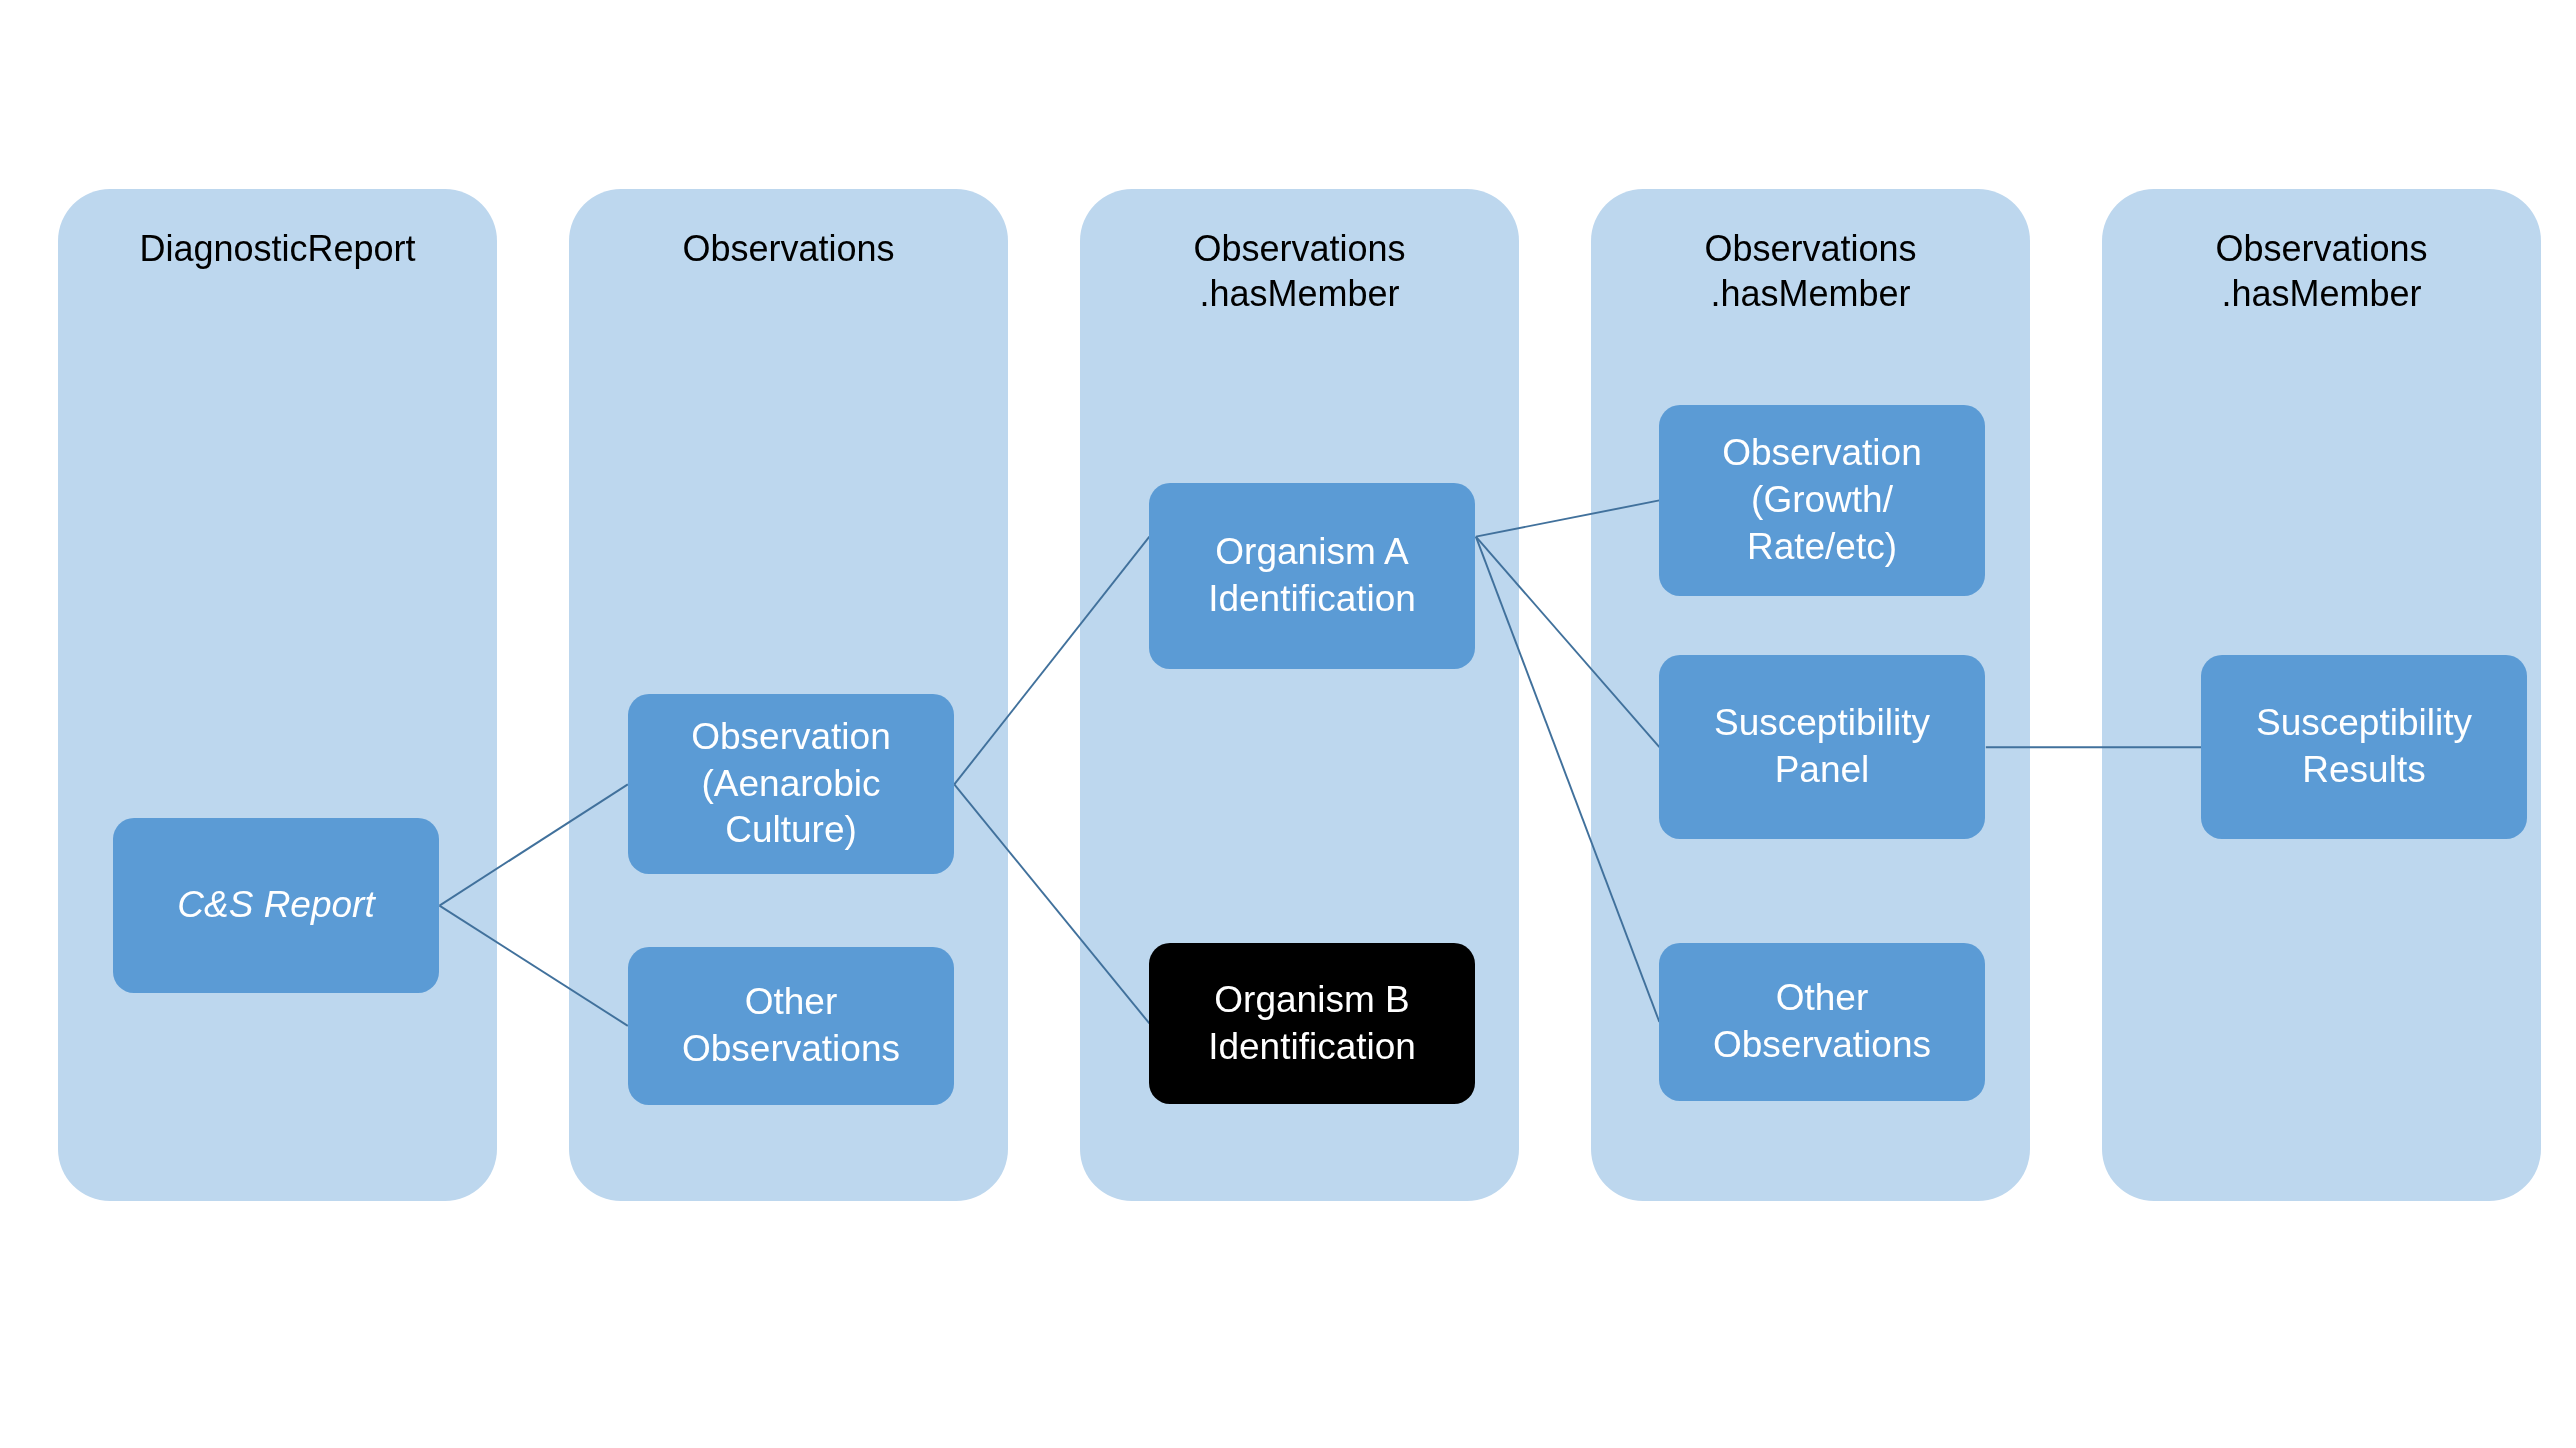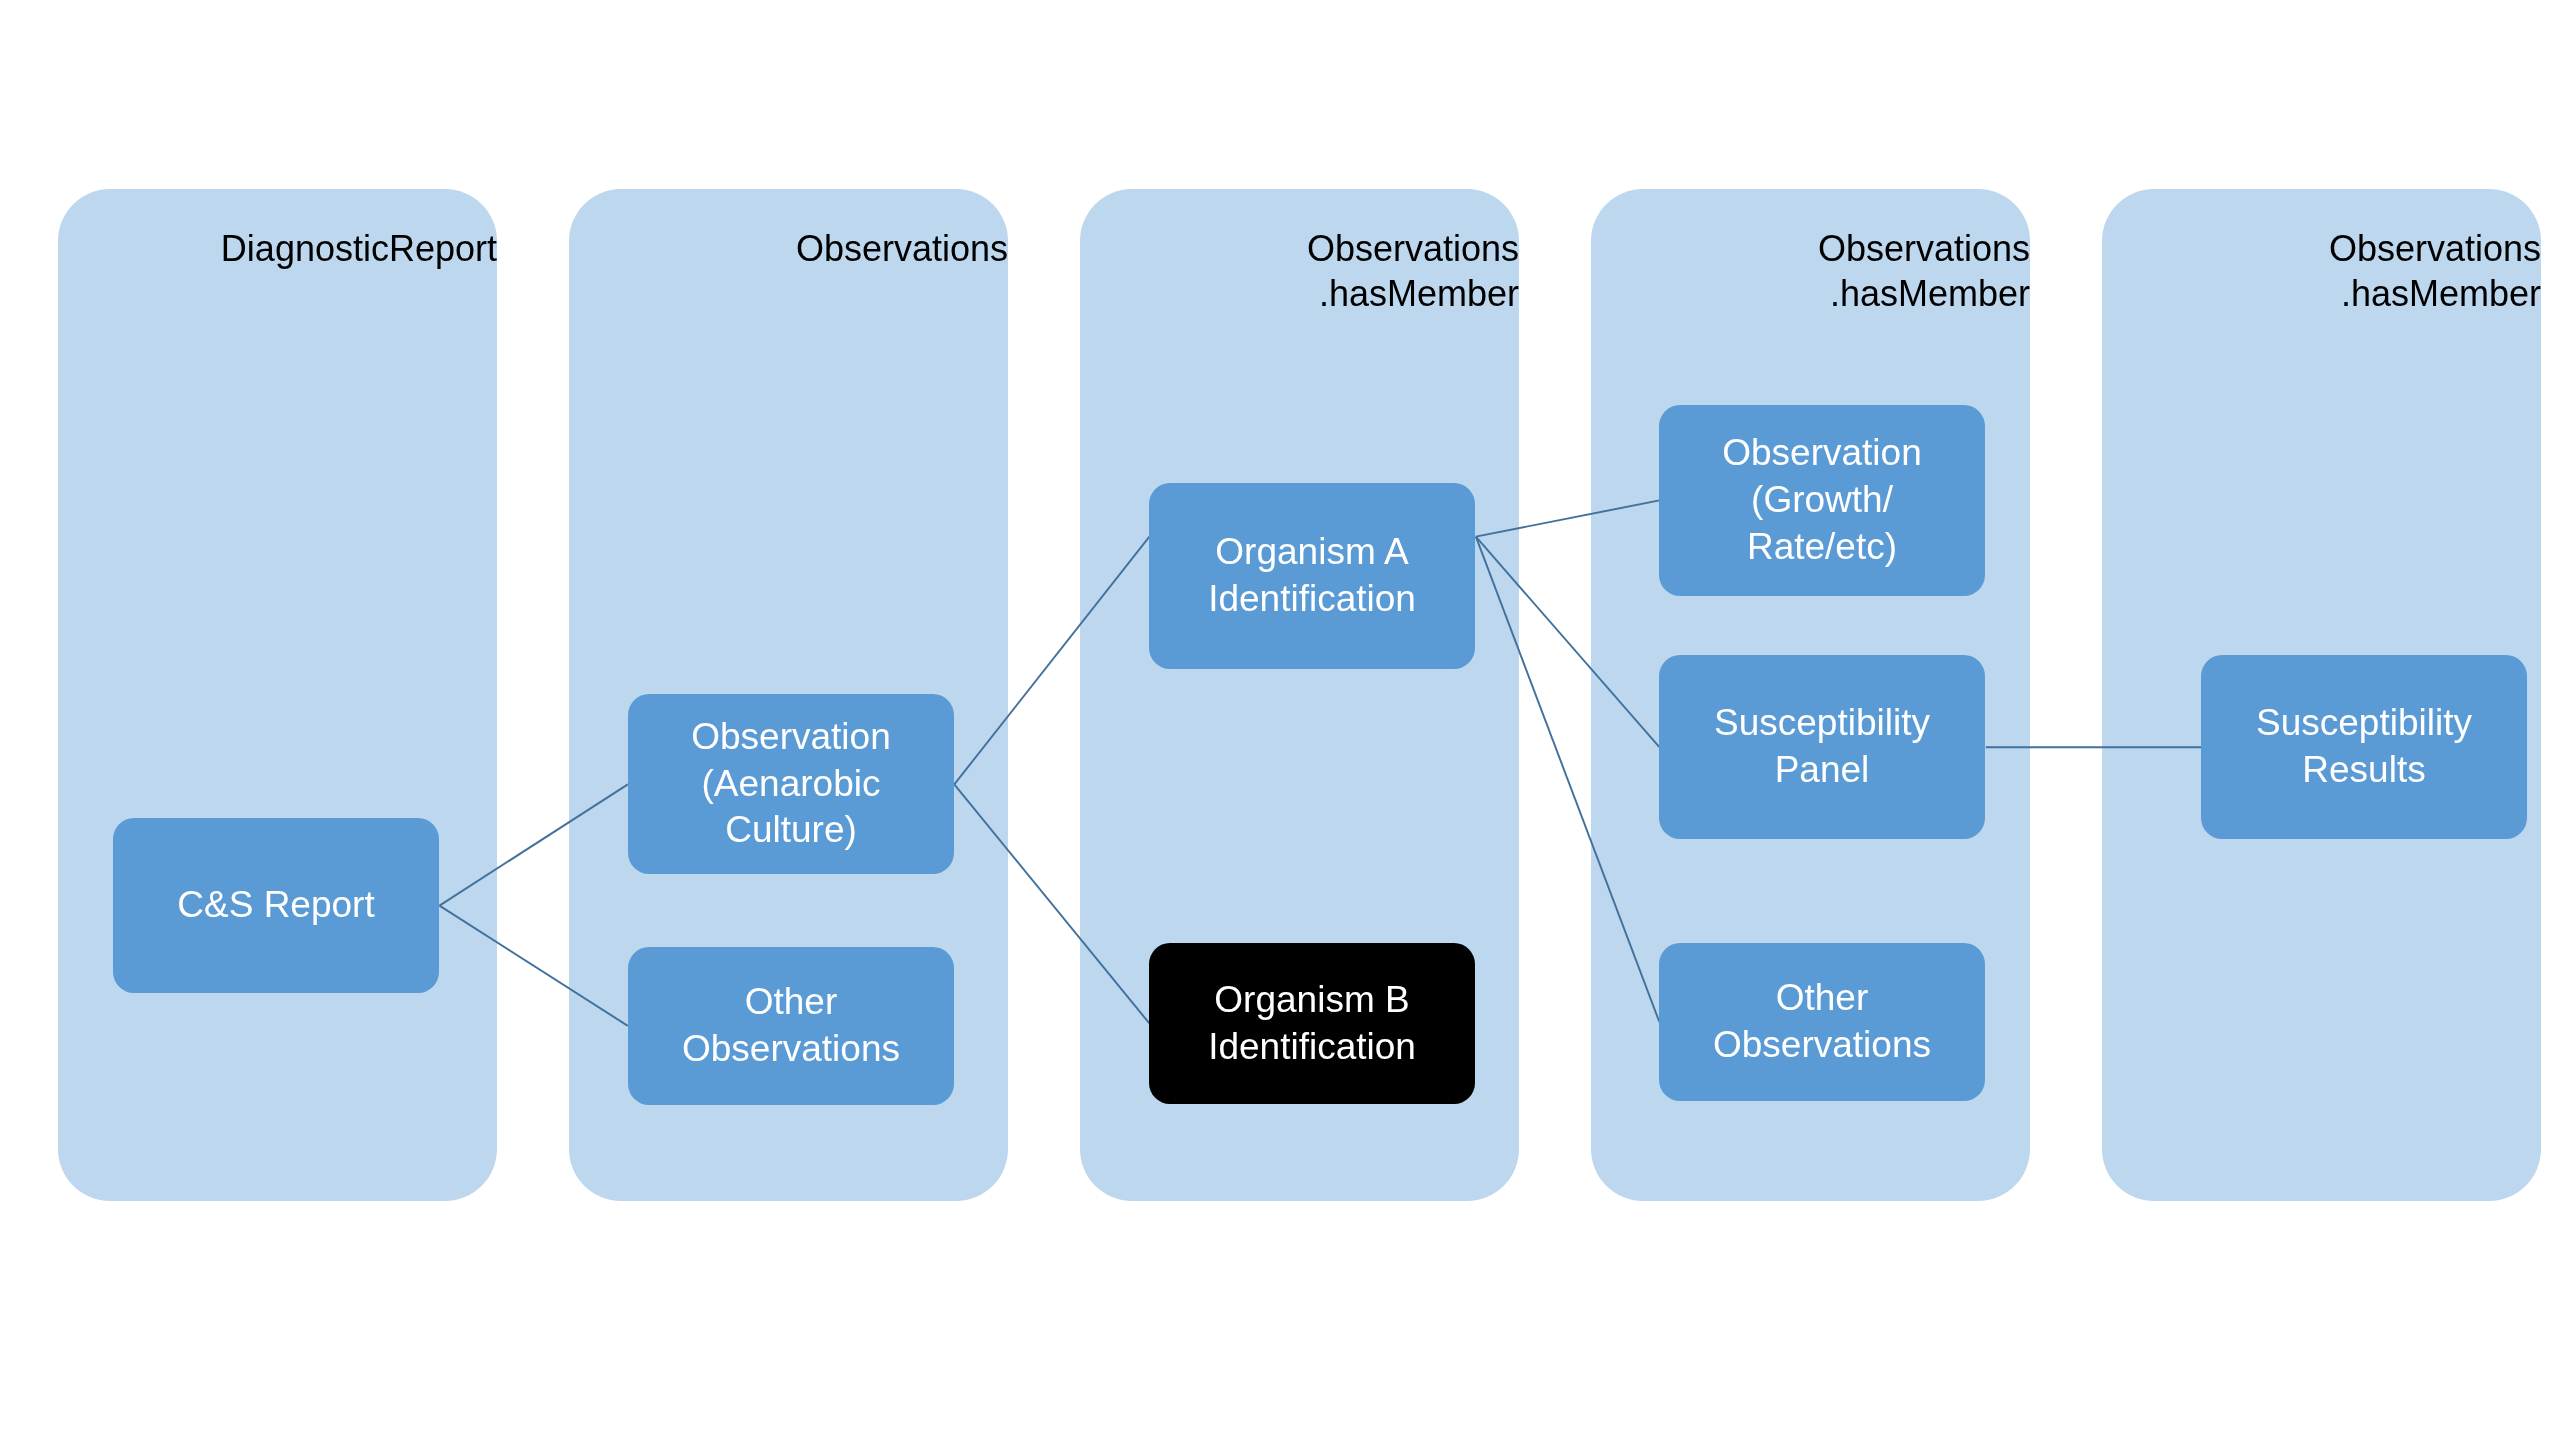--- a/index.html
+++ b/index.html
@@ -19,21 +19,21 @@
     position: absolute;
     background: #bdd7ee;
     border-radius: 52px;
     box-sizing: border-box;
   }
   .column-title {
     position: absolute;
     left: 0;
     right: 0;
     top: 37px;
-    text-align: right;
+    text-align: center;
     color: #000000;
     font-size: 36px;
     line-height: 1.26;
     font-family: "Liberation Sans", sans-serif;
     white-space: pre-line;
     letter-spacing: 0px;
   }
   .node {
     position: absolute;
     background: #5b9bd5;
@@ -87,21 +87,21 @@
       <line x1="455" y1="937.5" x2="650" y2="812" stroke="#41719c" stroke-width="2"></line>
       <line x1="455" y1="937.5" x2="650" y2="1062" stroke="#41719c" stroke-width="2"></line>
       <line x1="988" y1="812" x2="1190" y2="555.5" stroke="#41719c" stroke-width="2"></line>
       <line x1="988" y1="812" x2="1190" y2="1059.5" stroke="#41719c" stroke-width="2"></line>
       <line x1="1528" y1="555.5" x2="1718" y2="518" stroke="#41719c" stroke-width="2"></line>
       <line x1="1528" y1="555.5" x2="1718" y2="773.5" stroke="#41719c" stroke-width="2"></line>
       <line x1="1528" y1="555.5" x2="1718" y2="1058" stroke="#41719c" stroke-width="2"></line>
       <line x1="2056" y1="773.5" x2="2279" y2="773.5" stroke="#41719c" stroke-width="2"></line>
     </svg>
 
-  <div class="node" id="node-0" style="left: 113px; top: 818px; width: 326px; height: 175px; background: rgb(91, 155, 213); color: rgb(255, 255, 255);">
+  <div class="node" id="node-0" style="left: 113px; top: 818px; width: 326px; height: 175px; background: rgb(91, 155, 213); color: rgb(255, 255, 255); font-style: italic;">
     <span>C&amp;S Report</span>
   </div>
   <div class="node" id="node-1" style="left: 628px; top: 694px; width: 326px; height: 180px; background: rgb(91, 155, 213); color: rgb(255, 255, 255);">
     <span>Observation
 (Aenarobic
 Culture)</span>
   </div>
   <div class="node" id="node-2" style="left: 628px; top: 947px; width: 326px; height: 158px; background: rgb(91, 155, 213); color: rgb(255, 255, 255);">
     <span>Other
 Observations</span>

